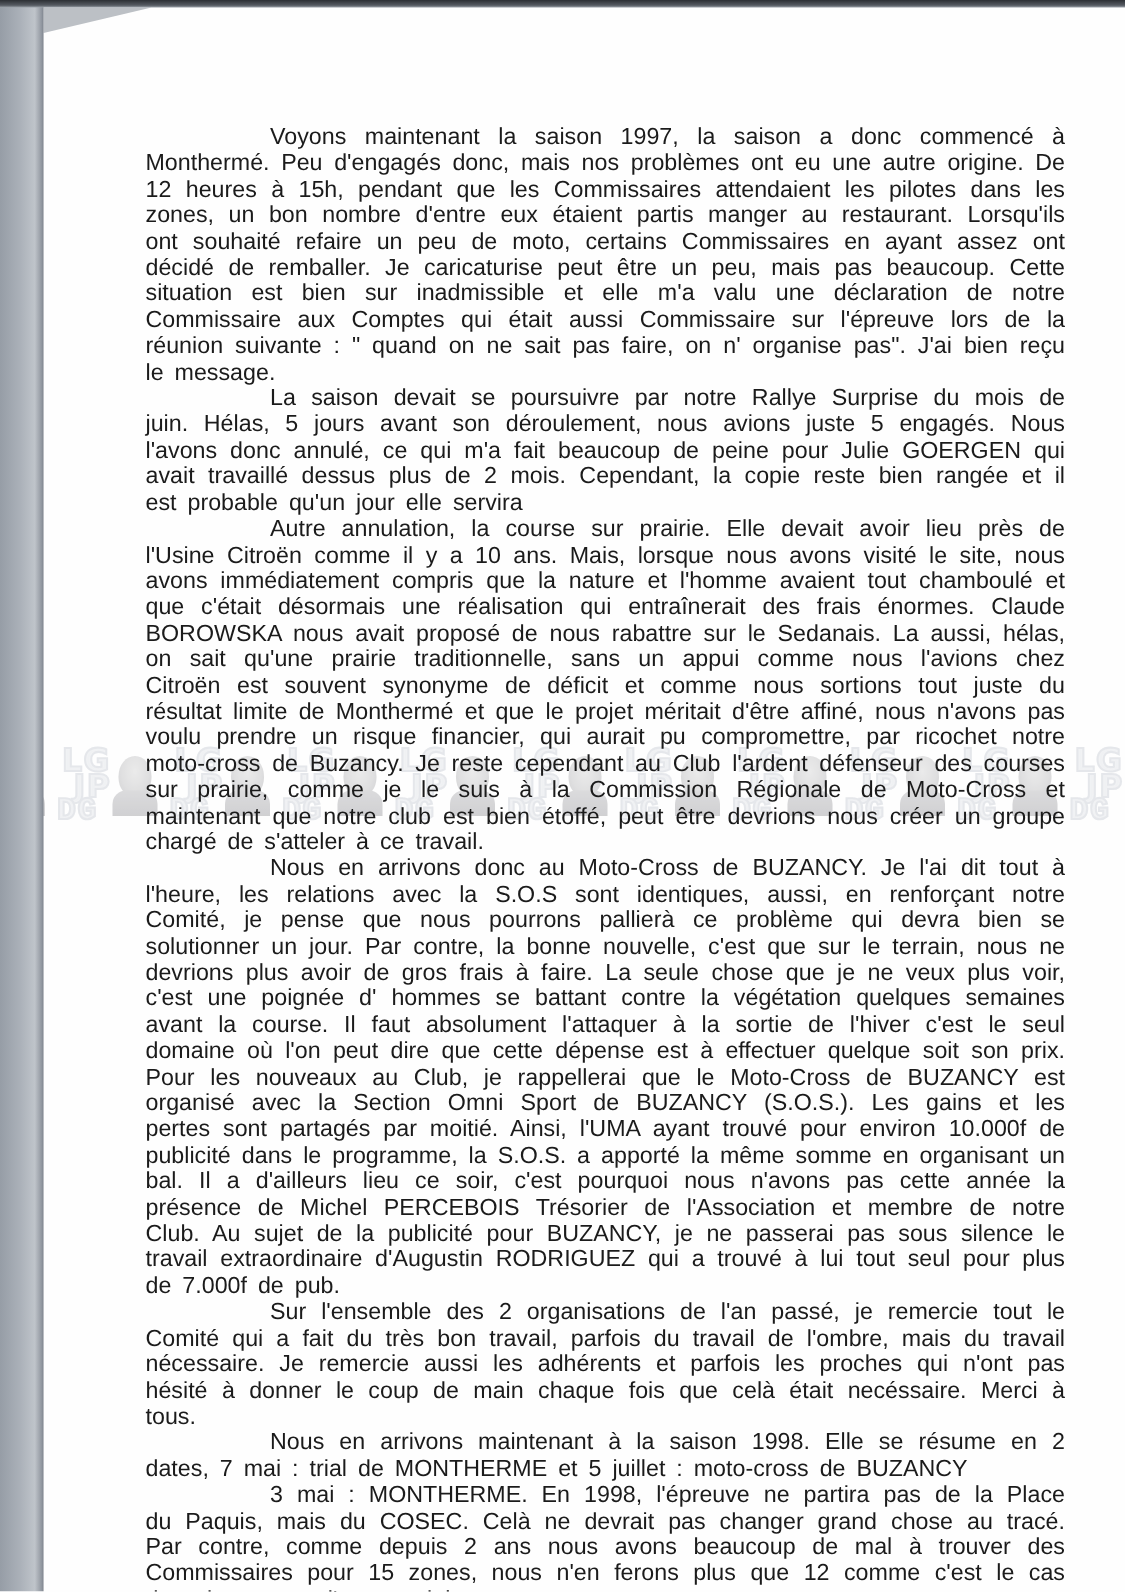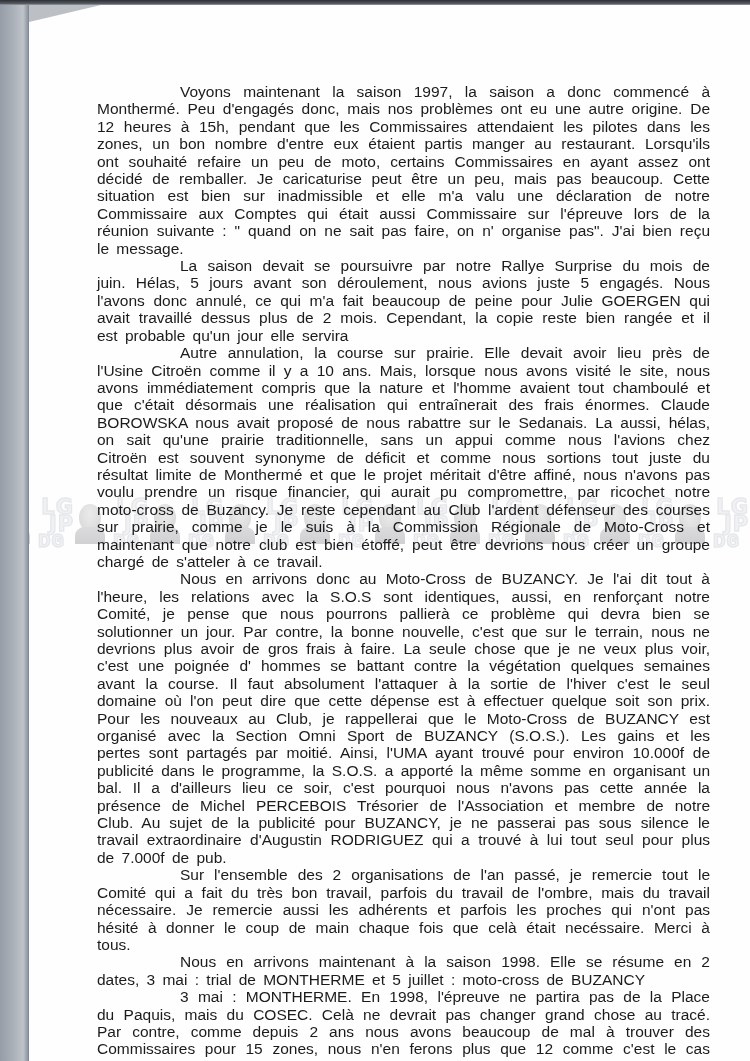--- a/index.html
+++ b/index.html
@@ -187,16 +187,16 @@
           <span class="wm-l3">DG</span>
         </div>
       </div>
     </div>
   <div class="text-block" id="text-block">
       <p>Voyons maintenant la saison 1997, la saison a donc commencé à Monthermé. Peu d'engagés donc, mais nos problèmes ont eu une autre origine. De 12 heures à 15h, pendant que les Commissaires attendaient les pilotes dans les zones, un bon nombre d'entre eux étaient partis manger au restaurant. Lorsqu'ils ont souhaité refaire un peu de moto, certains Commissaires en ayant assez ont décidé de remballer. Je caricaturise peut être un peu, mais pas beaucoup. Cette situation est bien sur inadmissible et elle m'a valu une déclaration de notre Commissaire aux Comptes qui était aussi Commissaire sur l'épreuve lors de la réunion suivante : " quand on ne sait pas faire, on n' organise pas".  J'ai bien reçu le message.</p>
       <p>La saison devait se poursuivre par notre Rallye Surprise du mois de juin. Hélas, 5 jours avant son déroulement, nous avions juste 5 engagés. Nous l'avons donc annulé, ce qui m'a fait beaucoup de peine pour Julie GOERGEN qui avait travaillé dessus plus de 2 mois. Cependant, la copie reste bien rangée et il est probable qu'un jour elle servira</p>
       <p>Autre annulation, la course sur prairie. Elle devait avoir lieu près de l'Usine Citroën comme il y a 10 ans. Mais, lorsque nous avons visité le site, nous avons immédiatement compris que la nature et l'homme avaient tout chamboulé et que c'était désormais une réalisation qui entraînerait des frais énormes. Claude BOROWSKA nous avait proposé de nous rabattre sur le Sedanais. La aussi, hélas, on sait qu'une prairie traditionnelle, sans un appui comme nous l'avions chez Citroën est souvent synonyme de déficit et comme nous sortions tout juste du résultat limite de Monthermé et que le projet méritait d'être affiné, nous n'avons pas voulu prendre un risque financier, qui aurait pu compromettre, par ricochet notre moto-cross de Buzancy. Je reste cependant au Club l'ardent défenseur des courses sur prairie, comme je le suis à la Commission Régionale de Moto-Cross et maintenant que notre club est bien étoffé, peut être devrions nous créer un groupe chargé de s'atteler à ce travail.</p>
       <p>Nous en arrivons donc au Moto-Cross de BUZANCY. Je l'ai dit tout à l'heure, les relations avec la S.O.S sont identiques, aussi, en renforçant notre Comité, je pense que nous pourrons pallierà ce problème qui devra bien se solutionner un jour. Par contre, la bonne nouvelle, c'est que sur le terrain, nous ne devrions plus avoir de gros frais à faire. La seule chose que je ne veux plus voir, c'est une poignée d' hommes se battant contre la végétation quelques semaines avant la course. Il faut absolument l'attaquer à la sortie de l'hiver c'est le seul domaine où l'on peut dire que cette dépense est à effectuer quelque soit son prix. Pour les nouveaux au Club, je rappellerai que le Moto-Cross de BUZANCY est organisé avec la Section Omni Sport de BUZANCY (S.O.S.). Les gains et les pertes sont partagés par moitié. Ainsi, l'UMA ayant trouvé pour environ 10.000f de publicité dans le programme, la S.O.S. a apporté la même somme en organisant un bal. Il a d'ailleurs lieu ce soir, c'est pourquoi nous n'avons pas cette année la présence de Michel PERCEBOIS Trésorier de l'Association et membre de notre Club. Au sujet de la publicité pour BUZANCY, je ne passerai pas sous silence le travail extraordinaire d'Augustin RODRIGUEZ qui a trouvé à lui tout seul pour plus de 7.000f de pub.</p>
       <p>Sur l'ensemble des 2 organisations de l'an passé, je remercie tout le Comité qui a fait du très bon travail, parfois du travail de l'ombre, mais du travail nécessaire. Je remercie aussi les adhérents et parfois les proches qui n'ont pas hésité à donner le coup de main chaque fois que celà était necéssaire. Merci à tous.</p>
-      <p>Nous en arrivons maintenant à la saison 1998. Elle se résume en 2 dates, 3 mai : trial de MONTHERME et 5 juillet : moto-cross de BUZANCY</p>
+      <p>Nous en arrivons maintenant à la saison 1998. Elle se résume en 2 dates, 7 mai : trial de MONTHERME et 5 juillet : moto-cross de BUZANCY</p>
       <p>3 mai : MONTHERME. En 1998, l'épreuve ne partira pas de la Place du Paquis, mais du COSEC. Celà ne devrait pas changer grand chose au tracé. Par contre, comme depuis 2 ans nous avons beaucoup de mal à trouver des Commissaires pour 15 zones, nous n'en ferons plus que 12 comme c'est le cas dans beaucoup d'autres trials.</p>
     </div>
 </div>
 
 </body></html>

